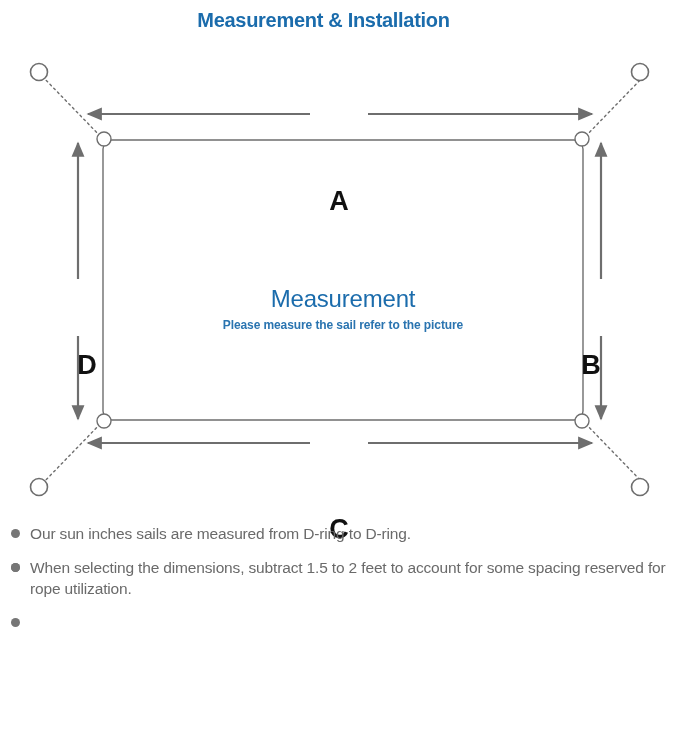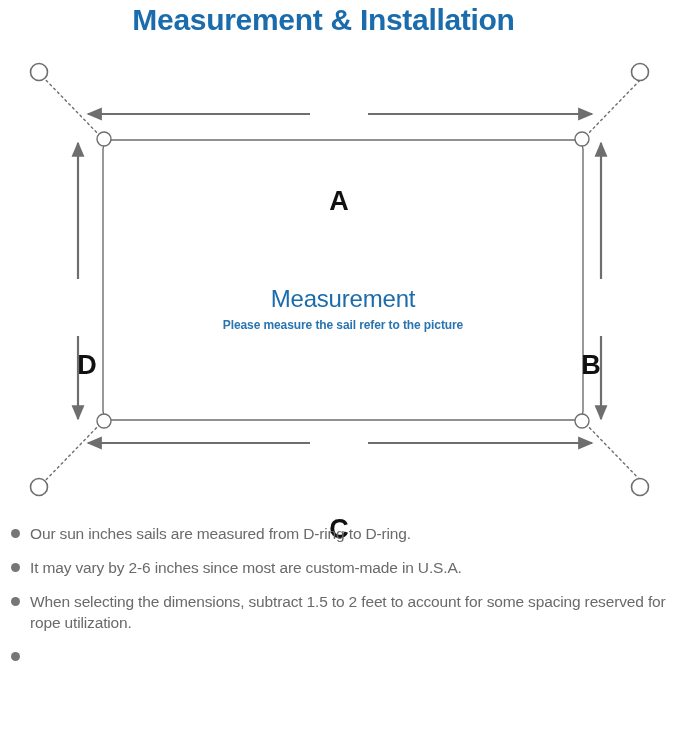--- a/index.html
+++ b/index.html
@@ -14,21 +14,21 @@
     font-family: "Liberation Sans", sans-serif;
     overflow: hidden;
   }
 
   #page-title {
     position: absolute;
     left: 0;
     top: 0;
     width: 647px;
     text-align: center;
-    font-size: 30px;
+    font-size: 20px;
     font-weight: bold;
     color: #1b6cac;
     letter-spacing: -0.3px;
     line-height: 40px;
     white-space: nowrap;
   }
 
   #diagram {
     position: absolute;
     left: 0;
@@ -154,21 +154,20 @@
   <div class="dim-letter" id="dim-letter-d">D</div>
 </div>
 
 <div id="notes-list">
   <p class="note-item">
     <span class="note-bullet"></span>
     <span>Our sun inches sails are measured from D-ring to D-ring.</span>
   </p>
   <p class="note-item">
     <span class="note-bullet"></span>
-    <span>It may vary by 2-6 inches since most are custom-made in U.S.A.</span>
   </p>
   <p class="note-item">
     <span class="note-bullet"></span>
     <span>When selecting the dimensions, subtract 1.5 to 2 feet to account for some spacing reserved for rope utilization.</span>
   </p>
   <p class="note-item">
     <span class="note-bullet"></span>
   </p>
 </div>
 

